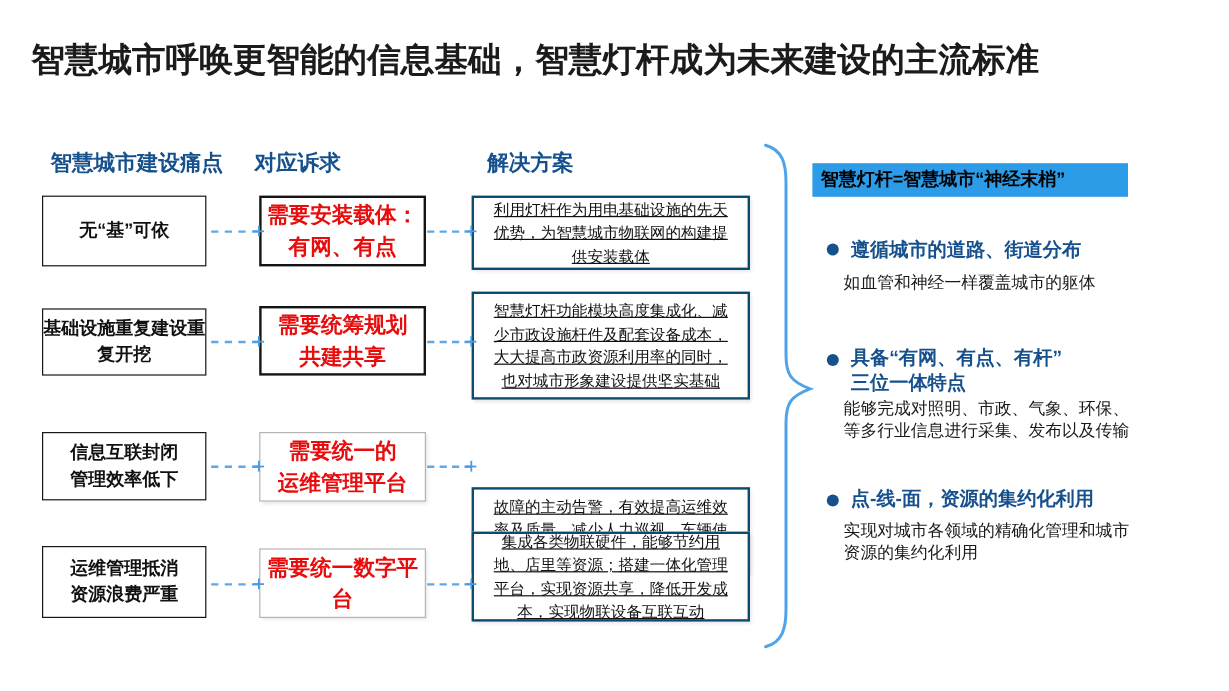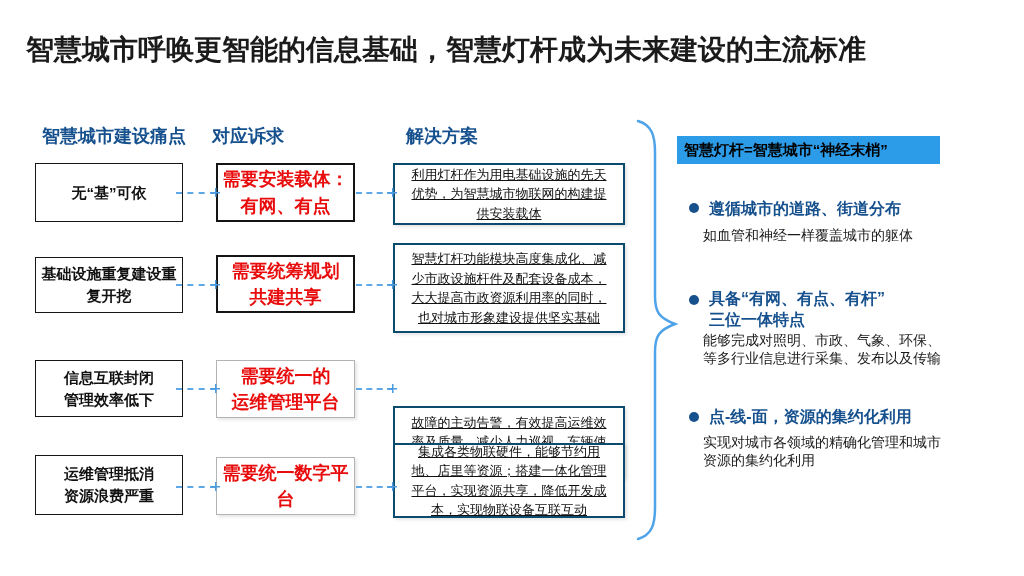--- a/index.html
+++ b/index.html
@@ -21,21 +21,21 @@
   }
   .col-header.pain{left:42px;}
   .col-header.demand{left:212px;}
   .col-header.solution{left:406px;}
 
   .box{
     display:flex;align-items:center;justify-content:center;
     text-align:center;background:#ffffff;box-sizing:border-box;
   }
   .pain-box{
-    left:35px;width:148px;
+    left:35px;width:137px;
     border:1.5px solid #161616;
     font-size:15px;font-weight:bold;color:#111;line-height:1.45;
   }
   .demand-box{
     left:216px;width:139px;
     font-size:18px;font-weight:bold;color:#E80C0C;line-height:1.45;
   }
   .demand-dark{border:2px solid #141414;}
   .demand-light{border:1.5px solid #b3b3b3;box-shadow:2px 2px 3px rgba(0,0,0,0.10);}
   .solution-box{

